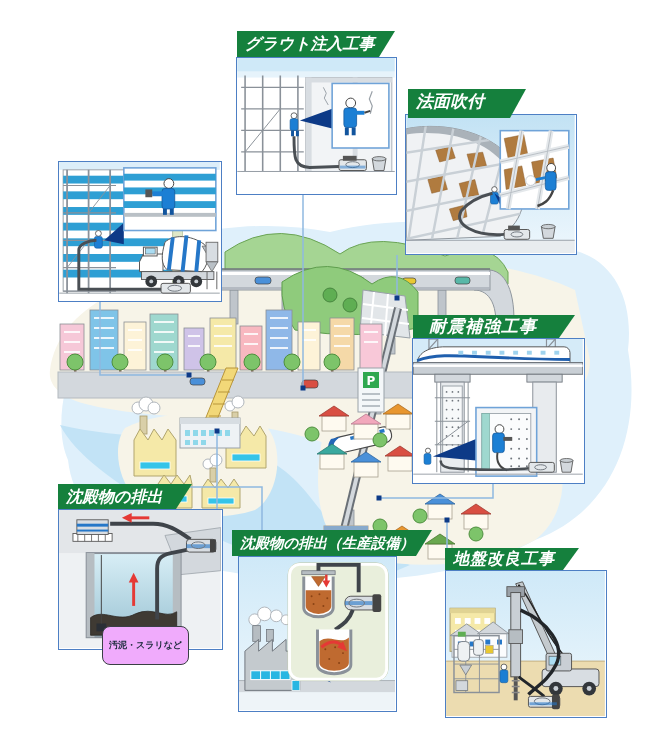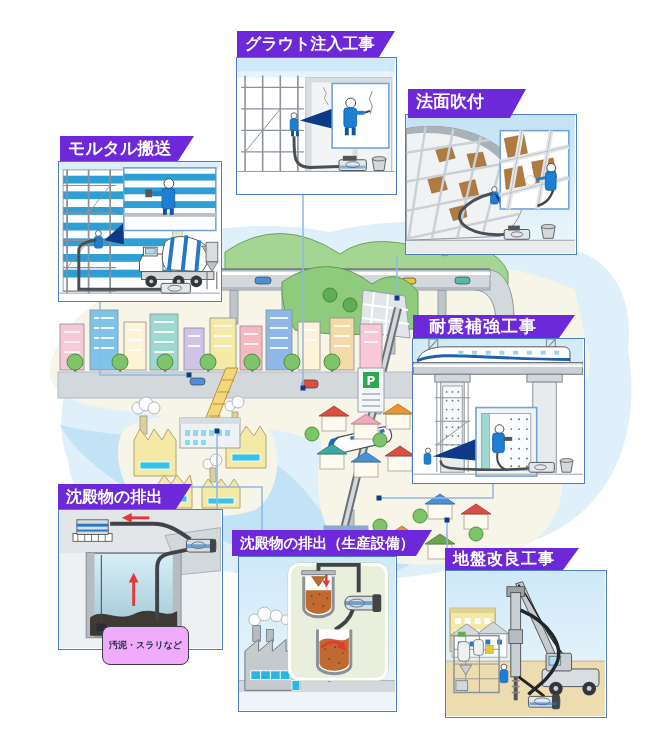--- a/index.html
+++ b/index.html
@@ -1,20 +1,20 @@
 <!DOCTYPE html>
 <html><head>
 <meta charset="utf-8">
 <style>
   html,body{margin:0;padding:0;background:#fff;}
   #stage{position:relative;width:645px;height:750px;background:#ffffff;overflow:hidden;
          font-family:"DejaVu Sans","Liberation Sans",sans-serif;}
-  .plabel{position:absolute;z-index:6;background:#6d28d9;color:#fff;font-weight:bold;
+  .plabel{position:absolute;z-index:6;background:#15803d;color:#fff;font-weight:bold;
           white-space:nowrap;clip-path:polygon(0 0,100% 0,calc(100% - 16px) 100%,0 100%);
-          padding:0 0 0 8px;box-sizing:border-box;}
+          padding:0 0 0 8px;box-sizing:border-box;font-style:italic;}
   .panel{position:absolute;z-index:4;border:1.5px solid #4d7fc4;box-sizing:border-box;background:#fff;}
   .panel svg{display:block;}
   #map-svg{position:absolute;left:30px;top:210px;z-index:1;}
   #connector-svg{position:absolute;left:0;top:0;z-index:2;}
   .bubble{position:absolute;z-index:7;background:#f0abfc;border:1.5px solid #3a3f44;border-radius:8px;
           font-size:9px;font-weight:bold;color:#1a2a3a;padding:12px 6px;white-space:nowrap;}
 </style>
 </head>
 <body>
 
@@ -729,19 +729,18 @@
         <rect x="84" y="128" width="32" height="11" rx="2" fill="#e3e7ea" stroke="#555" stroke-width="1"></rect>
         <rect x="108" y="126" width="8" height="15" rx="2" fill="#444"></rect>
         <ellipse cx="98" cy="133" rx="8" ry="3.5" fill="none" stroke="#70767d" stroke-width="1"></ellipse>
         <rect x="85" y="134" width="28" height="3" fill="#2577c8" opacity="0.6"></rect>
       </g>
     </svg>
   </div>
 
   <div class="plabel" style="left:237px;top:31px;width:158px;height:26px;line-height:26px;font-size:16px;">グラウト注入工事</div>
   <div class="plabel" style="left:408px;top:89px;width:118px;height:29px;line-height:25px;font-size:17px;">法面吹付</div>
-  <div class="plabel" style="left:60px;top:136px;width:134px;height:25px;line-height:25px;font-size:17px;">モルタル搬送</div>
   <div class="plabel" style="left:413px;top:315px;width:162px;height:23px;line-height:23px;font-size:17px;letter-spacing:1px;padding-left:16px;">耐震補強工事</div>
   <div class="plabel" style="left:58px;top:484px;width:134px;height:25px;line-height:25px;font-size:16px;">沈殿物の排出</div>
   <div class="plabel" style="left:232px;top:530px;width:200px;height:26px;line-height:26px;font-size:14.5px;">沈殿物の排出（生産設備）</div>
   <div class="plabel" style="left:445px;top:548px;width:134px;height:22px;line-height:22px;font-size:16px;letter-spacing:1px;">地盤改良工事</div>
 
 </div>
 
 </body></html>

